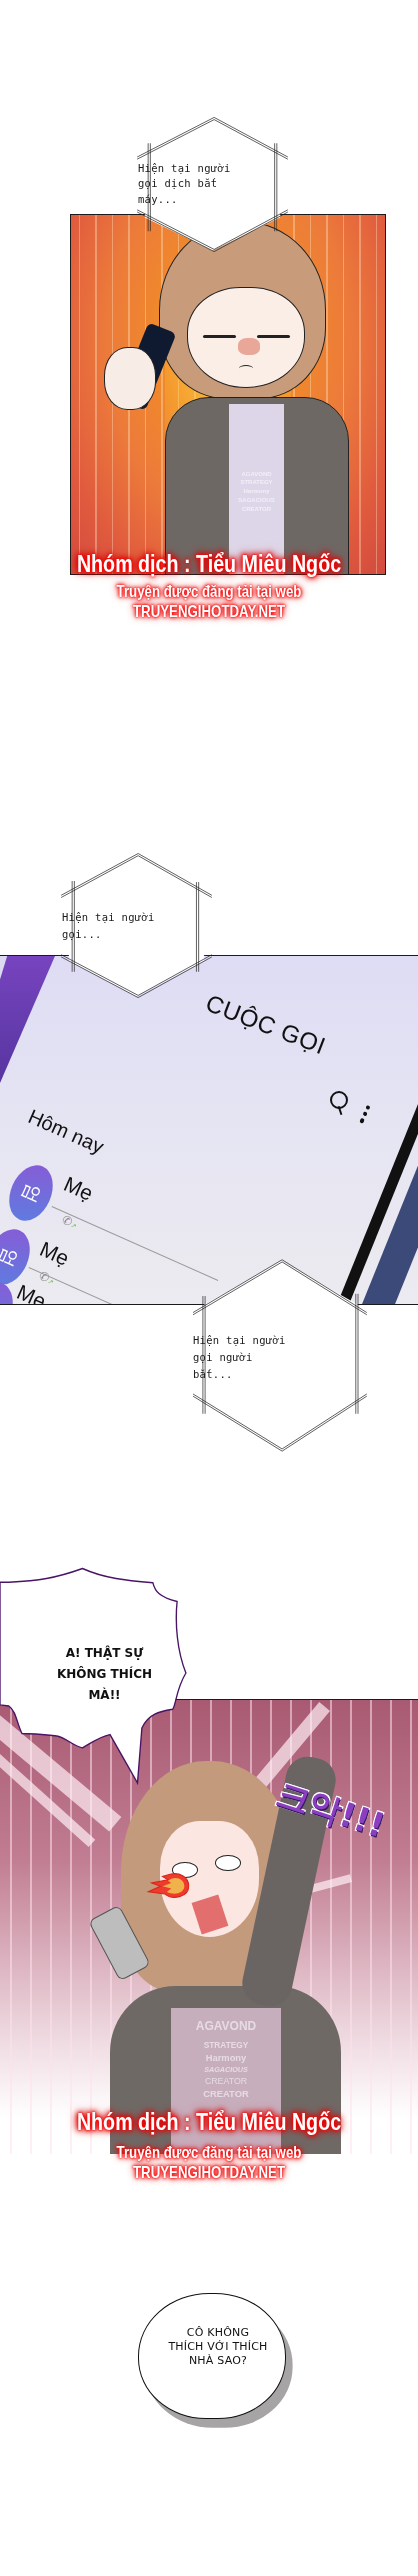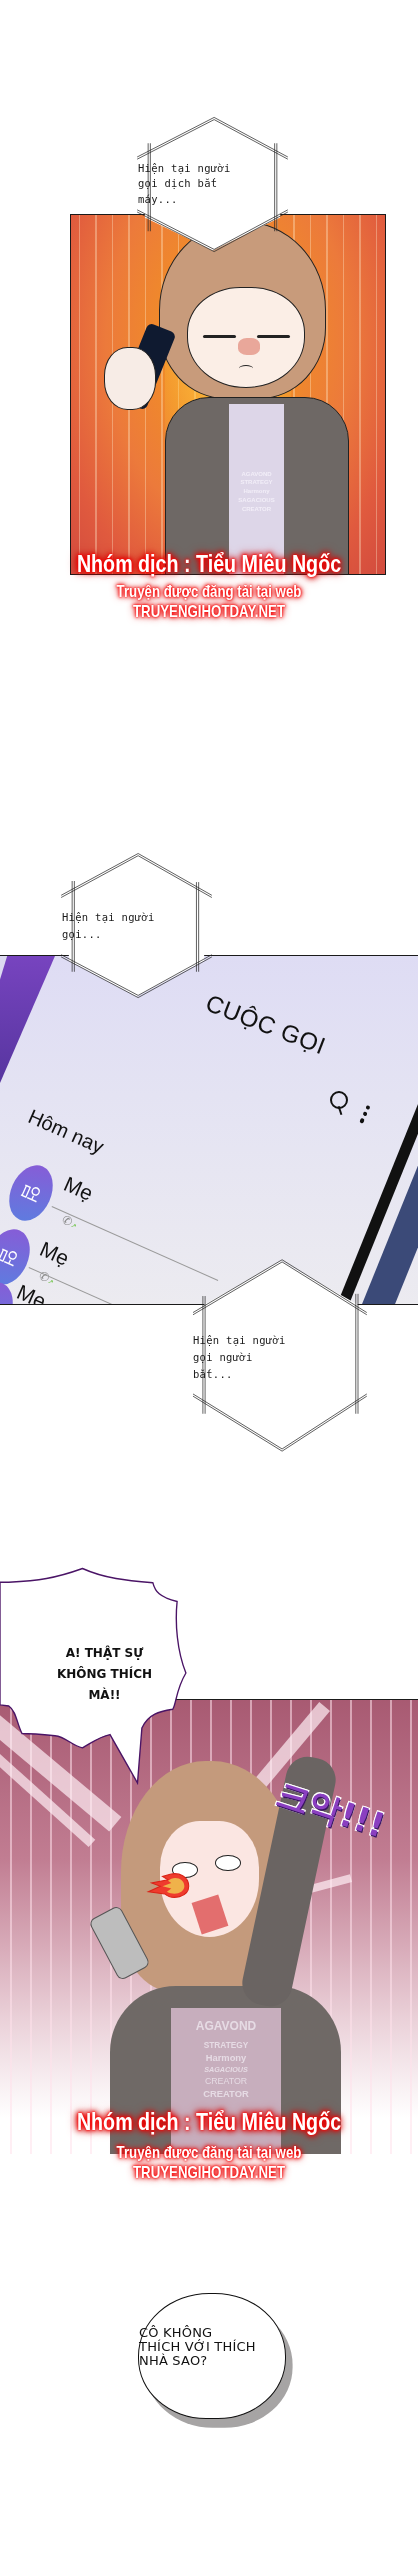--- a/index.html
+++ b/index.html
@@ -83,22 +83,22 @@
   .sfx { left:275px; top:88px; font-size:33px; font-weight:bold; color:#8a3fc0; transform:rotate(18deg);
     text-shadow: 1.1px 1.1px 0 #3a1660, -1.1px -1.1px 0 #fff, 1.1px -1.1px 0 #fff, -1.1px 1.1px 0 #fff; white-space:nowrap; font-family:"DejaVu Sans", sans-serif; }
 
   .shout-bubble { left:0; top:1530px; width:165px; height:187px; }
   .shout-text { position:absolute; left:0; width:165px; text-align:center; top:50px; font-family:"DejaVu Sans", sans-serif;
     font-weight:bold; font-size:12px; line-height:21px; color:#111; }
 
   
   .round-bubble { left:138px; top:2293px; width:146px; height:124px; background:#fff; border:1.4px solid #111; border-radius:48% 48% 46% 46% / 50% 50% 48% 48%;
     box-shadow: 6.6px 8.8px 0 #a6a4a4; }
-  .round-text { position:absolute; left:0; right:0; top:32px; font-family:"DejaVu Sans", sans-serif;
-    font-size:13px; line-height:13.8px; color:#111; letter-spacing:0.2px; }
+  .round-text { position:absolute; left:12px; right:0; top:32px; text-align:center; font-family:"DejaVu Sans", sans-serif;
+    font-size:11px; line-height:13.8px; color:#111; letter-spacing:0.2px; }
 </style>
 </head>
 <body>
 
 <div class="abs panel-fire">
   <div class="abs fire-glow"></div>
   <div class="abs chibi-hair"></div>
   <div class="abs chibi-body">
     <div class="abs chibi-shirt">
       <div style="position:absolute;left:0;right:0;top:66px;text-align:center;color:#f2eef8;font-size:6px;line-height:8.8px;font-family:'Liberation Sans',sans-serif;font-weight:bold;">

